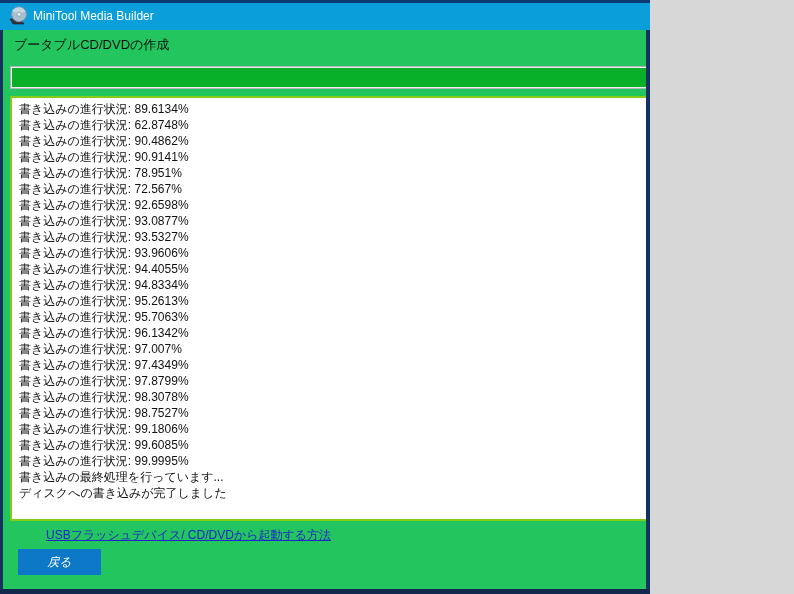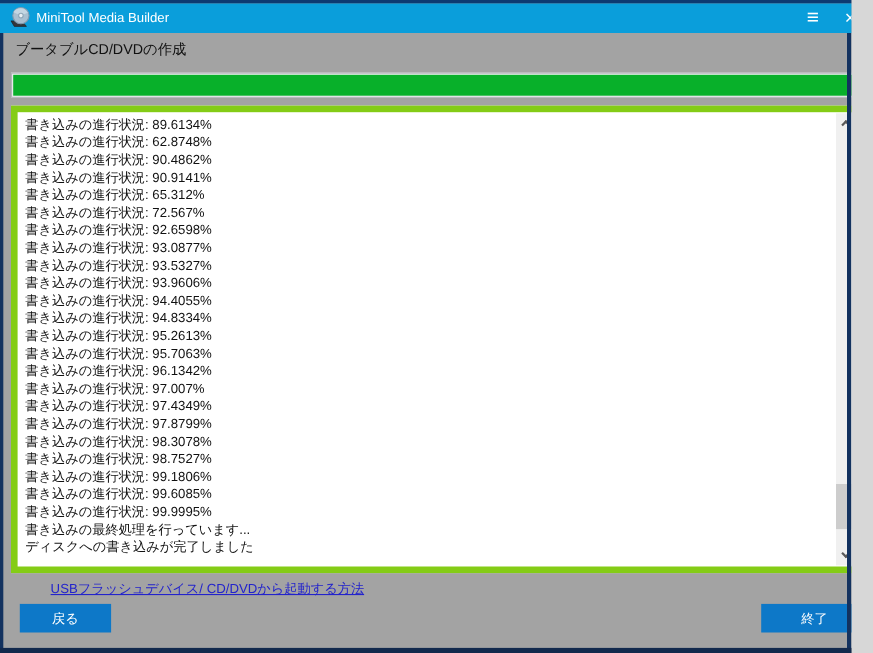--- a/index.html
+++ b/index.html
@@ -1,17 +1,17 @@
 <!DOCTYPE html>
 <html><head>
 <meta charset="utf-8">
 <style>
   html,body{margin:0;padding:0;background:#d7d7d7;}
   .screen{
-    position:relative;width:774px;height:594px;background:#a3a3a3;
+    position:relative;width:650px;height:594px;background:#22c55e;
     font-family:"Liberation Sans",sans-serif;overflow:hidden;
     -webkit-font-smoothing:antialiased;
   }
   *{box-sizing:border-box;}
 
   
   .top-edge{position:absolute;top:0;left:0;width:794px;height:3px;background:#0d3a72;}
   .border-left{position:absolute;top:30px;left:0;width:3px;height:564px;background:#13325f;}
   .border-right{position:absolute;top:30px;right:0;width:4px;height:564px;background:#13325f;}
   .border-bottom{position:absolute;bottom:0;left:0;width:794px;height:5px;background:#12294d;}
@@ -25,39 +25,39 @@
   .tb-close{left:756px;font-size:17px;}
 
   
   .heading{position:absolute;left:14px;top:36px;font-size:13px;font-weight:normal;color:#111111;}
 
   
   .progress{position:absolute;left:10px;top:66px;width:773px;height:23px;border:1px solid #b2b6ba;background:#eef0f1;padding:1px;}
   .progress-fill{height:100%;background:#08b02a;}
 
   
-  .logbox{position:absolute;left:10px;top:96px;width:774px;height:425px;border:6px solid #84cc16;background:#ffffff;}
+  .logbox{position:absolute;left:10px;top:96px;width:774px;height:425px;border:2px solid #84cc16;background:#ffffff;}
   .log-lines{position:absolute;left:1px;top:1px;right:18px;bottom:1px;overflow:hidden;padding:2px 0 0 6px;}
   .log-line{font-size:12px;line-height:16px;color:#111111;white-space:nowrap;}
 
   
   .scrollbar{position:absolute;top:1px;right:1px;bottom:1px;width:17px;background:#f0f0f0;}
   .sb-btn{position:absolute;left:0;width:17px;height:17px;display:flex;align-items:center;justify-content:center;cursor:pointer;}
   .sb-up{top:0;}
   .sb-down{bottom:0;}
   .chev{width:6px;height:6px;border-left:2px solid #5a5a5a;border-top:2px solid #5a5a5a;}
   .chev-up{transform:rotate(45deg) translate(1px,1px);}
   .chev-down{transform:rotate(225deg) translate(2px,2px);}
   .sb-thumb{position:absolute;left:0;width:17px;height:41px;bottom:33px;background:#cdcdcd;cursor:pointer;}
 
   
   .howto-link{position:absolute;left:10px;top:527px;font-size:12px;color:#2323cc;text-decoration:underline;cursor:pointer;margin-left:36px;}
   .btn{position:absolute;top:549px;width:83px;height:26px;background:#0d78c8;color:#ffffff;
        font-size:12px;font-family:"Liberation Sans",sans-serif;border:none;display:flex;align-items:center;justify-content:center;cursor:pointer;}
-  .btn-back{left:18px;}
+  .btn-back{left:18px;font-style:italic;}
   .btn-finish{left:692px;padding-left:20px;}
 </style>
 </head>
 <body>
 
 <div class="screen">
 
   <div class="titlebar">
     <span class="app-icon">
       <svg width="20" height="20" viewBox="0 0 20 20">
@@ -80,21 +80,21 @@
   <div class="progress">
     <div class="progress-fill" style="width: 100%; background: rgb(8, 176, 42);"></div>
   </div>
 
   <div class="logbox">
     <div class="log-lines">
         <div class="log-line">書き込みの進行状況:  89.6134%</div>
         <div class="log-line">書き込みの進行状況:  62.8748%</div>
         <div class="log-line">書き込みの進行状況:  90.4862%</div>
         <div class="log-line">書き込みの進行状況:  90.9141%</div>
-        <div class="log-line">書き込みの進行状況:  65.312%</div>
+        <div class="log-line">書き込みの進行状況:  78.951%</div>
         <div class="log-line">書き込みの進行状況:  72.567%</div>
         <div class="log-line">書き込みの進行状況:  92.6598%</div>
         <div class="log-line">書き込みの進行状況:  93.0877%</div>
         <div class="log-line">書き込みの進行状況:  93.5327%</div>
         <div class="log-line">書き込みの進行状況:  93.9606%</div>
         <div class="log-line">書き込みの進行状況:  94.4055%</div>
         <div class="log-line">書き込みの進行状況:  94.8334%</div>
         <div class="log-line">書き込みの進行状況:  95.2613%</div>
         <div class="log-line">書き込みの進行状況:  95.7063%</div>
         <div class="log-line">書き込みの進行状況:  96.1342%</div>

